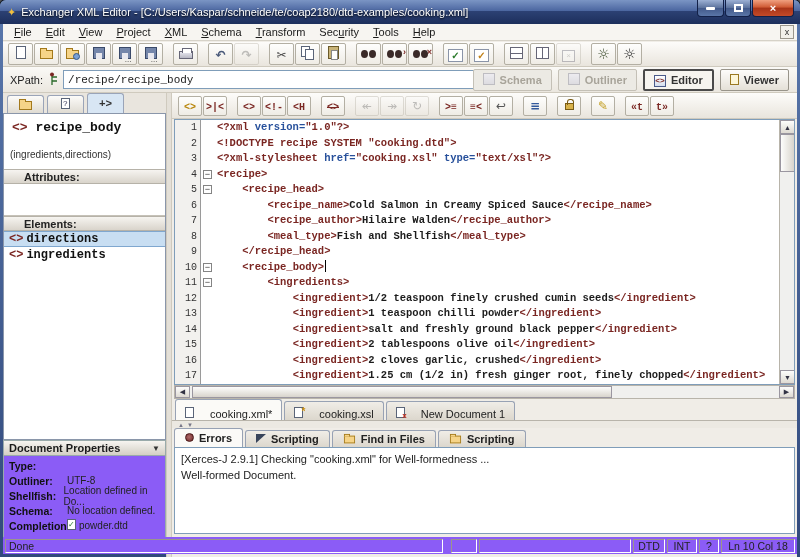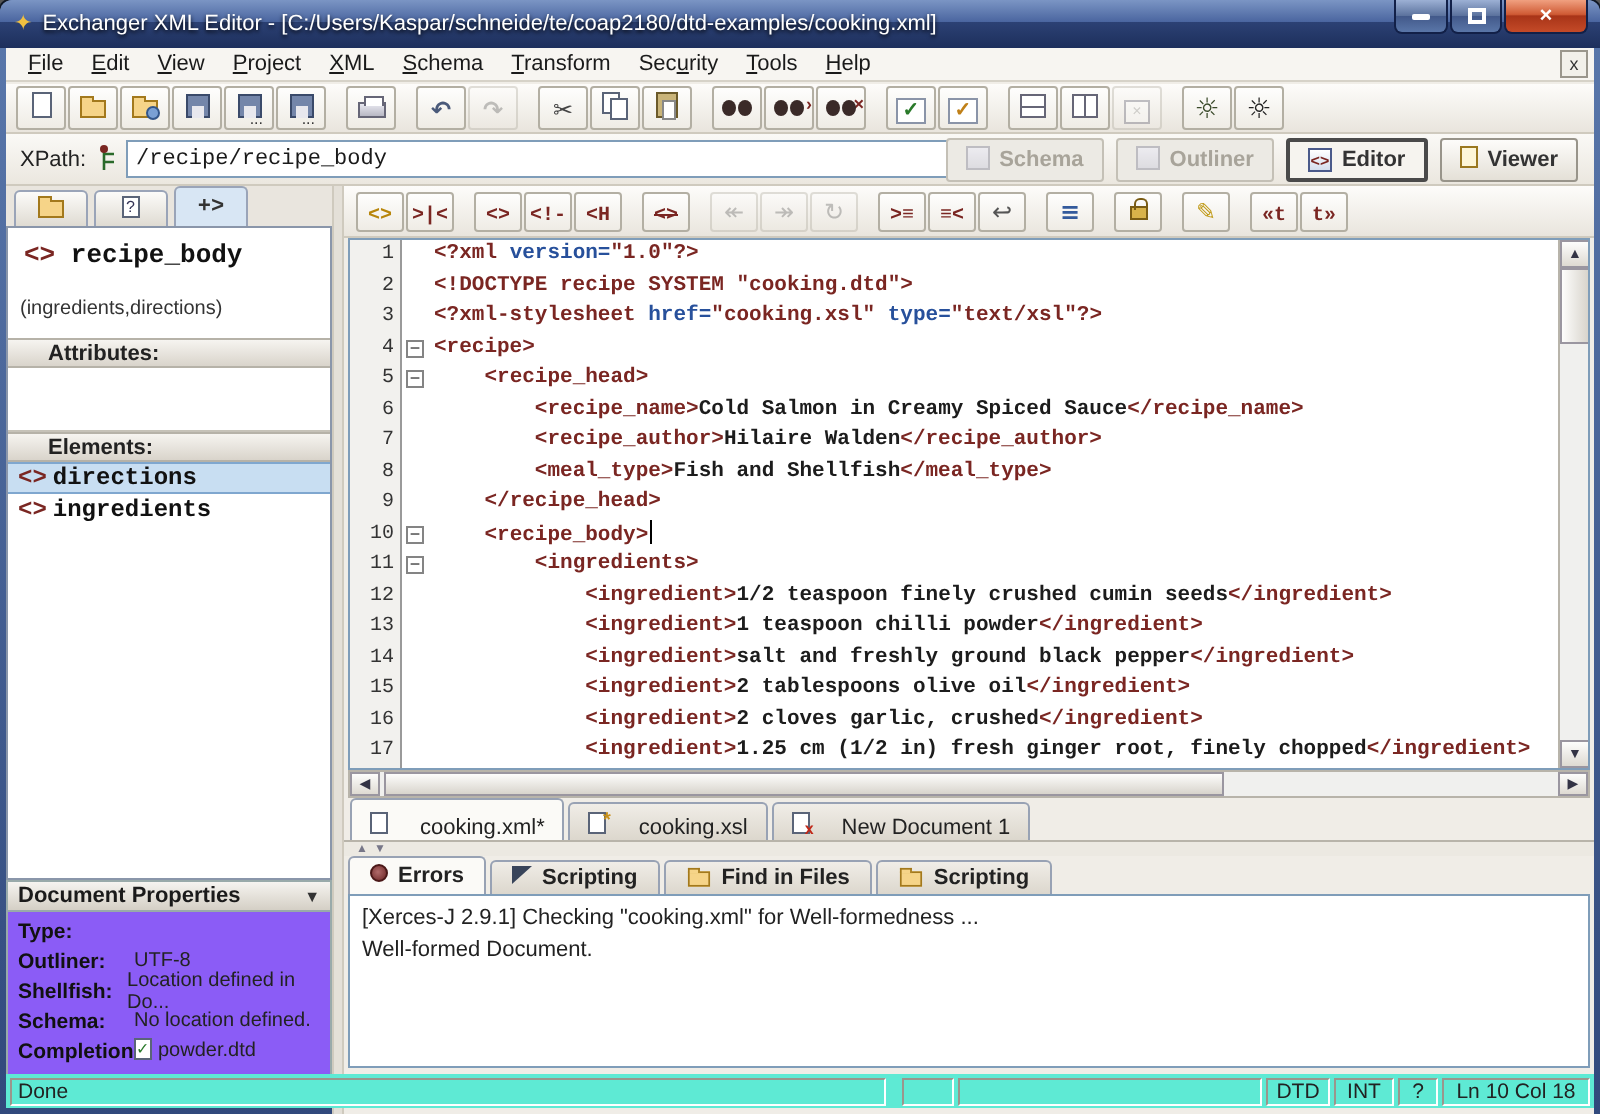--- a/index.html
+++ b/index.html
@@ -158,21 +158,21 @@
   .hsplit{position:absolute;left:0;top:328px;width:625px;height:7px;background:#ece9e2;display:flex;align-items:center;padding-left:6px;gap:3px;}
   .hsplit span{font-size:6px;color:#778;line-height:1;}
   
   .btabs{position:absolute;left:0;top:335px;width:625px;height:19px;display:flex;align-items:flex-end;padding-left:2px;}
   .btab{height:17px;padding:0 10px;display:inline-flex;gap:5px;align-items:center;border:1px solid #98a2b4;border-bottom:none;
         border-radius:3px 3px 0 0;background:linear-gradient(#f0ede7,#dcd7cd);font-size:11px;font-weight:bold;color:#222;margin-right:2px;}
   .btab.active{background:#fbfaf7;height:19px;}
   .msgarea{position:absolute;left:2px;top:354px;width:621px;height:87px;background:#fff;border:1px solid #7f9db9;padding:3px 6px;}
   .msgline{font-size:11px;color:#222;line-height:16px;}
   
-  .statusbar{position:absolute;left:0;top:513px;width:794px;height:17px;background:#5eead4;display:flex;align-items:center;padding:0 2px;gap:2px;}
+  .statusbar{position:absolute;left:0;top:513px;width:794px;height:17px;background:#8b5cf6;display:flex;align-items:center;padding:0 2px;gap:2px;}
   .scell{height:14px;border:1px solid;border-color:#9a968c #fff #fff #9a968c;font-size:10.5px;display:flex;align-items:center;justify-content:center;color:#222;}
   .scell.left{flex:none;width:438px;justify-content:flex-start;padding-left:3px;}
 </style>
 </head>
 <body>
 
 <div class="win">
 
   <div class="titlebar">
     <span class="app-icon">✦</span>

